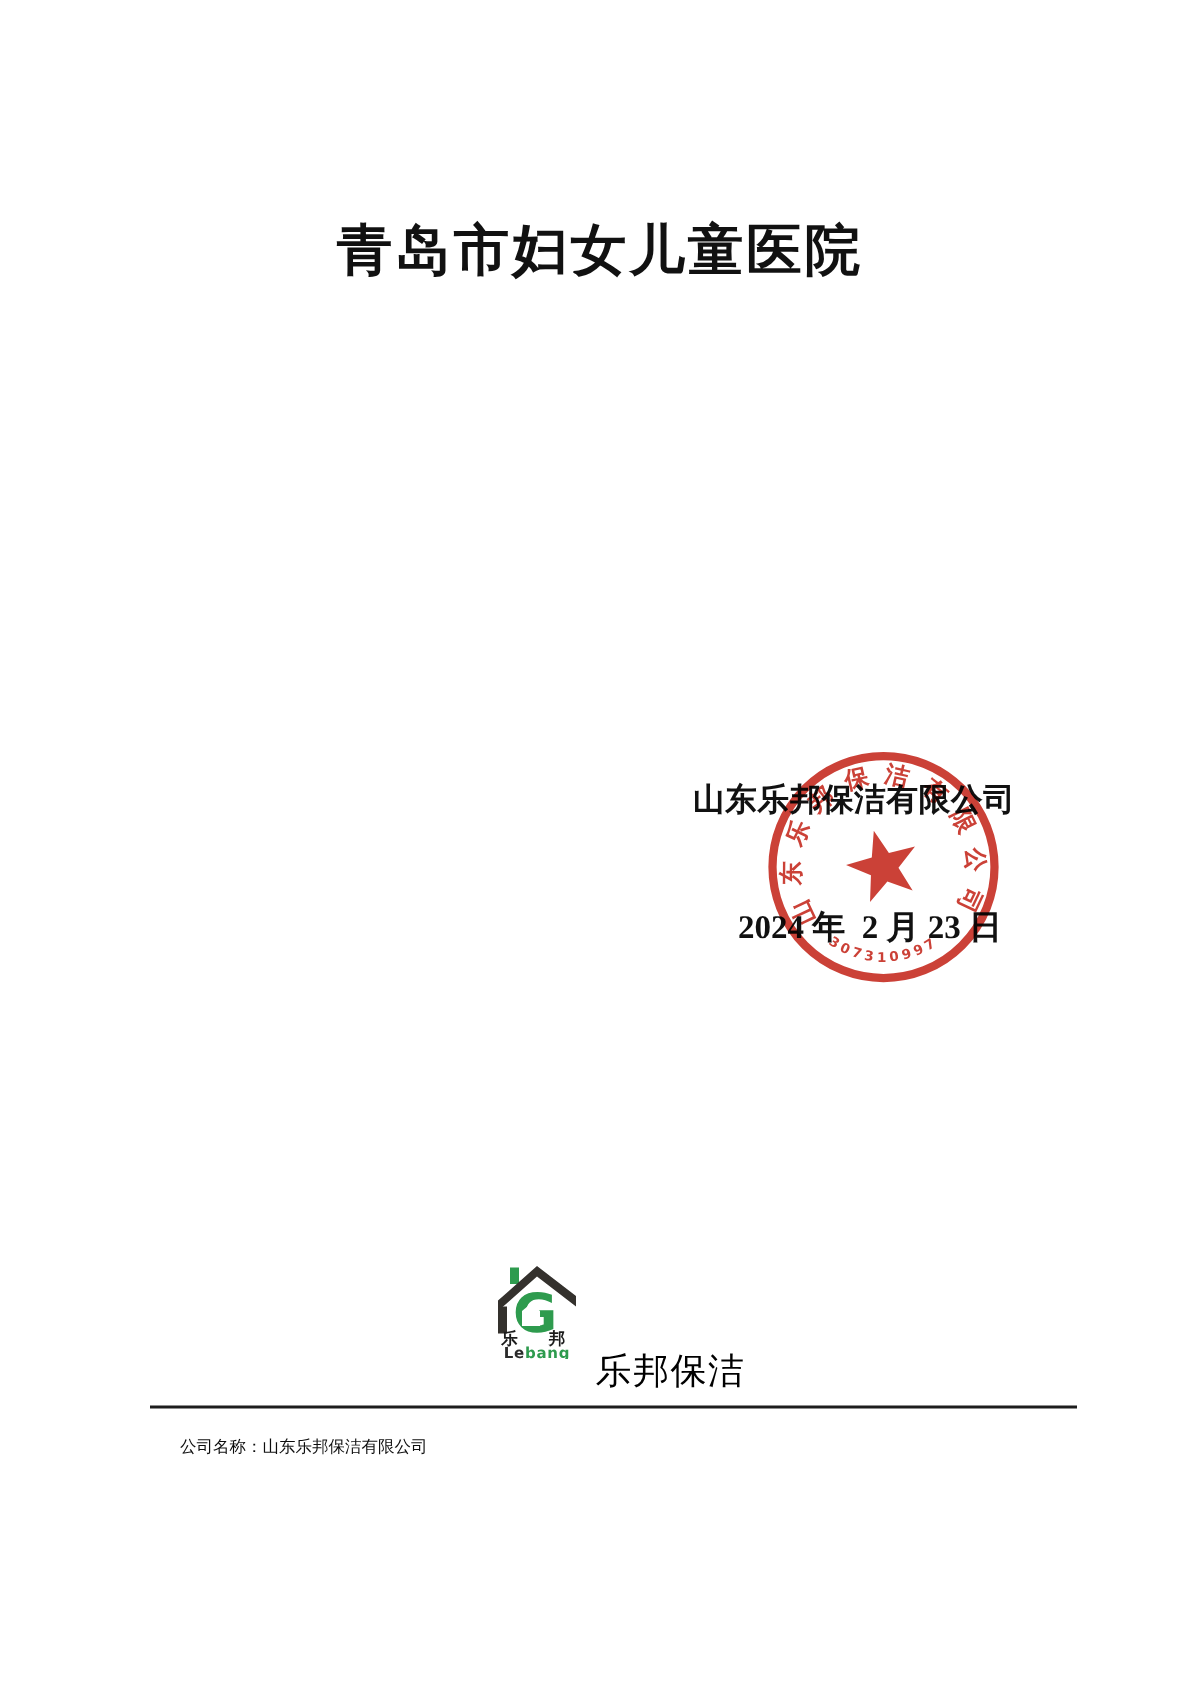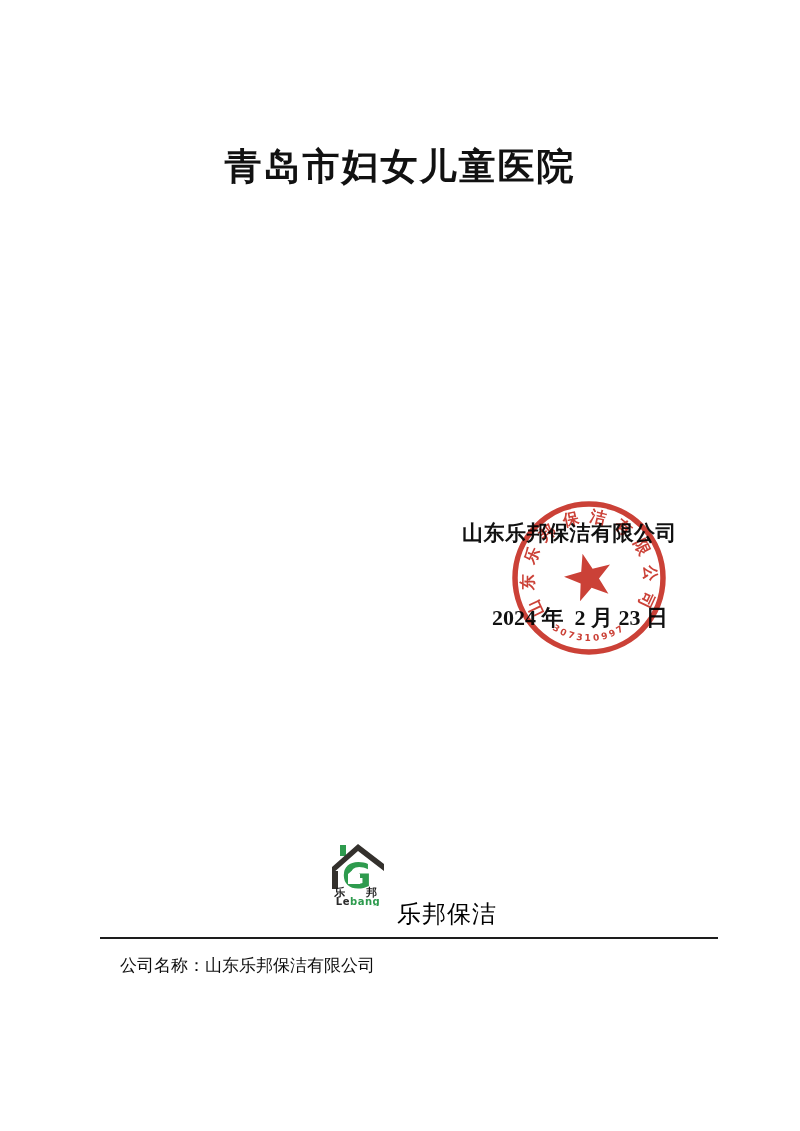--- a/index.html
+++ b/index.html
@@ -98,21 +98,21 @@
   }
   .footer-rule {
     position: absolute;
     top: 937px; left: 100px;
     width: 618px; height: 2px;
     background: #1d1d1d;
   }
   .footer-col {
     position: absolute;
     top: 953px;
-    font-size: 17px;
+    font-size: 11px;
     line-height: 25px;
     color: #0d0d0d;
   }
   .footer-col.left  { left: 120px; }
   .footer-col.right { left: 492px; }
   .footer-line { white-space: pre; }
 </style>
 </head>
 <body>
 

